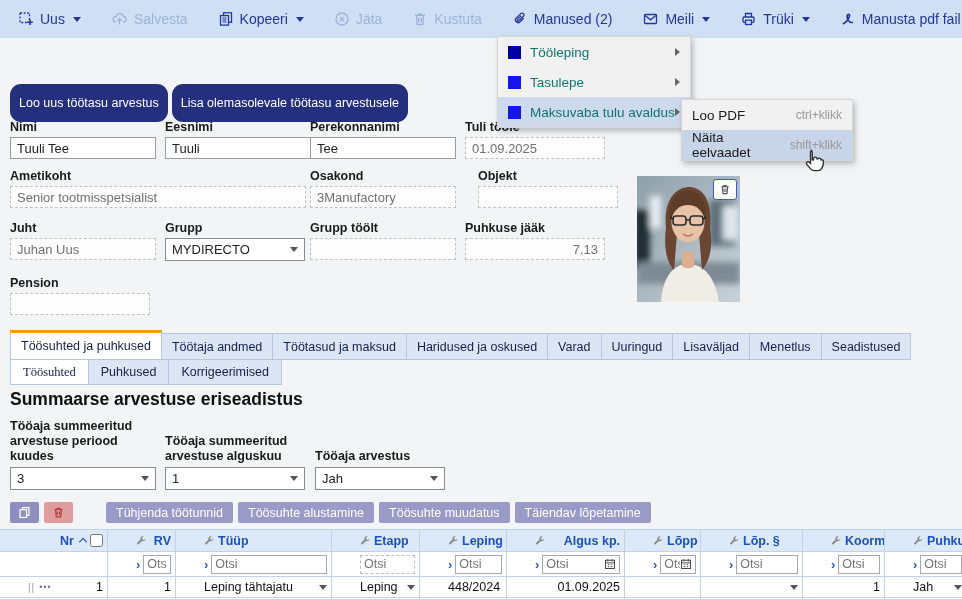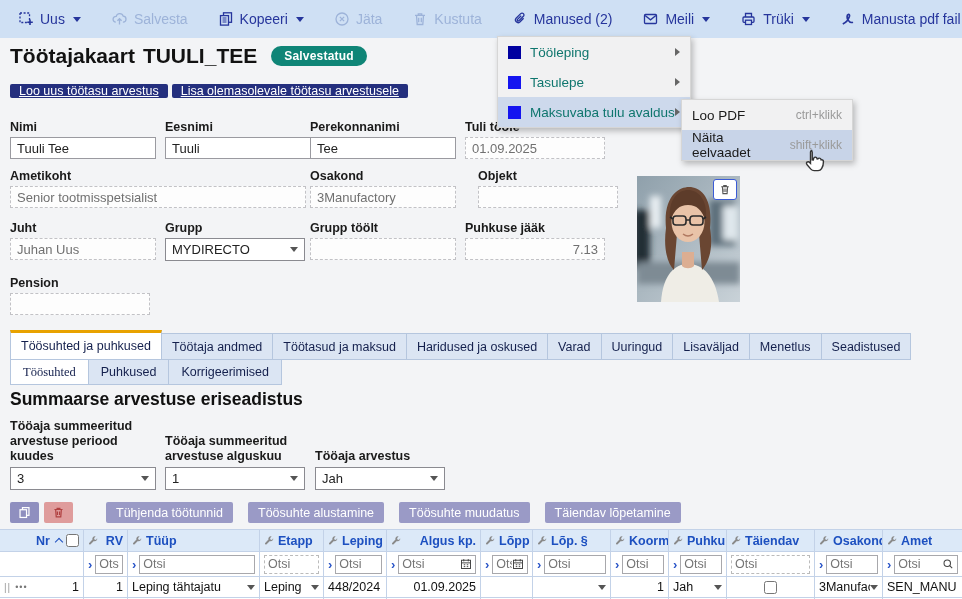--- a/index.html
+++ b/index.html
@@ -17,21 +17,21 @@
     display:flex;align-items:center;padding-left:18px;}
   .titem{display:flex;align-items:center;gap:6px;color:var(--navy);font-size:14px;cursor:pointer;margin-right:30px;white-space:nowrap;}
   .titem.disabled{color:var(--disabled);cursor:default;}
   .titem svg{flex:0 0 auto;}
   .car{width:0;height:0;border-left:4px solid transparent;border-right:4px solid transparent;border-top:5px solid currentColor;margin-left:2px;}
 
   
   .pagetitle{position:absolute;left:10px;top:44px;font-size:21px;font-weight:bold;color:#121212;display:flex;align-items:center;gap:14px;}
   .badge{background:var(--badge-green);color:#fff;font-size:12px;font-weight:bold;padding:3px 13px;border-radius:11px;letter-spacing:.2px;}
   .actions{position:absolute;left:10px;top:84px;display:flex;gap:4px;}
-  .act-btn{background:var(--btn-dark);color:#fff;font-size:12.5px;padding:0 9px;border-radius:2px;cursor:pointer;white-space:nowrap;text-decoration:underline;}
+  .act-btn{background:var(--btn-dark);color:#fff;font-size:12.5px;padding:12px 9px;border-radius:11px;cursor:pointer;white-space:nowrap;}
 
   
   .field{position:absolute;}
   .flabel{font-size:12.5px;font-weight:bold;color:#1a1a1a;margin-bottom:3px;}
   .finp{width:100%;height:22px;border:1px solid #9a9aa0;background:#fff;font-size:13px;color:#222;padding:0 6px;outline:none;}
   .finp.ro{border:1px dashed #c2c2c6;color:#707070;background:#fdfdfd;}
   .finp.num{text-align:right;}
   .sel{width:100%;height:23px;border:1px solid #8a8a90;background:#fff;display:flex;align-items:center;justify-content:space-between;padding:0 6px;font-size:13px;color:#222;cursor:pointer;}
   .tri{width:0;height:0;border-left:4px solid transparent;border-right:4px solid transparent;border-top:5px solid #555;}
 
@@ -55,29 +55,29 @@
   
   .secheading{position:absolute;left:10px;top:389px;font-size:17.5px;font-weight:bold;color:#111;}
   .sf{position:absolute;display:flex;flex-direction:column;justify-content:flex-end;}
   .sf .flabel{line-height:1.2;}
 
   
   .gridbtns{position:absolute;left:10px;top:502px;display:flex;gap:5px;align-items:center;}
   .icbtn{width:29px;height:21px;border-radius:2px;display:flex;align-items:center;justify-content:center;cursor:pointer;color:#fff;}
   .icbtn.copy{background:#8f8fbf;}
   .icbtn.del{background:var(--trash-btn);color:#a33;}
-  .gbtn{background:var(--muted-btn);color:#fff;font-size:12.5px;height:21px;display:flex;align-items:center;padding:0 10px;border-radius:2px;cursor:pointer;white-space:nowrap;margin-left:10px;}
+  .gbtn{background:var(--muted-btn);color:#fff;font-size:12.5px;height:21px;display:flex;align-items:center;padding:0 10px;border-radius:2px;cursor:pointer;white-space:nowrap;}
 
   
   .grid{position:absolute;left:0;top:529px;width:962px;border-top:1px solid var(--grid-border);}
   .gr{display:flex;border-bottom:1px solid var(--grid-border);background:#fff;}
   .gr.head{background:#dce9f8;height:22px;}
   .gr.filter{height:25px;}
   .gr.data{height:21px;}
-  .gc{border-right:1px solid var(--grid-border);display:flex;align-items:center;padding:0 4px;overflow:hidden;white-space:nowrap;min-width:0;}
+  .gc{border-right:1px solid var(--grid-border);display:flex;align-items:center;padding:0 4px;overflow:hidden;white-space:nowrap;min-width:0;margin-left:24px;}
   .c0{flex:0 0 84px;} .c1{flex:0 0 44px;} .c2{flex:0 0 132px;} .c3{flex:0 0 64px;} .c4{flex:0 0 63px;}
   .c5{flex:0 0 94px;} .c6{flex:0 0 52px;} .c7{flex:0 0 78px;} .c8{flex:0 0 58px;} .c9{flex:0 0 58px;}
   .c10{flex:0 0 88px;} .c11{flex:0 0 68px;} .c12{flex:0 0 79px;border-right:none;}
   .hlbl{color:var(--th-blue);font-weight:bold;font-size:12.5px;}
   .hc .wr{margin-right:3px;flex:0 0 auto;}
   .sortup{width:6px;height:6px;border-left:1.6px solid var(--th-blue);border-top:1.6px solid var(--th-blue);transform:rotate(45deg);margin:3px 4px 0 6px;}
   .cb{width:13px;height:13px;cursor:pointer;}
   .chev{color:#2a55c8;font-weight:bold;font-size:13px;margin-right:3px;flex:0 0 auto;}
   .fw{display:flex;align-items:center;border:1px solid #a8a8ac;background:#fff;height:19px;padding:0 3px;flex:1;min-width:0;}
   .fw.dashed{border-style:dashed;border-color:#bbb;}
@@ -176,25 +176,20 @@
     </div>
     <div class="titem">
       <svg width="16" height="16" viewBox="0 0 16 16" fill="none" stroke="currentColor" stroke-width="1.7">
           <path d="M2.8 13c2.4-1.2 5.6-4.6 6.6-7.6.5-1.5-.3-2.3-1.3-1.8-1.3.6-1.4 3.3 0 5.5 1.1 1.7 3.2 2.8 4.9 2.1"></path>
         </svg>
       <span>Manusta pdf fail</span>
 
     </div>
   </div>
 
-  <div class="pagetitle">
-    <span>Töötajakaart</span>
-    <span style="margin-left:-6px;">TUULI_TEE</span>
-    <span class="badge">Salvestatud</span>
-  </div>
   <div class="actions">
     <div class="act-btn">Loo uus töötasu arvestus</div>
     <div class="act-btn">Lisa olemasolevale töötasu arvestusele</div>
   </div>
 
   <div class="field" style="left:10px;top:120px;width:146px">
     <div class="flabel">Nimi</div>
     <input class="finp" value="Tuuli Tee" style="">
   </div>
   <div class="field" style="left:165px;top:120px;width:146px">

